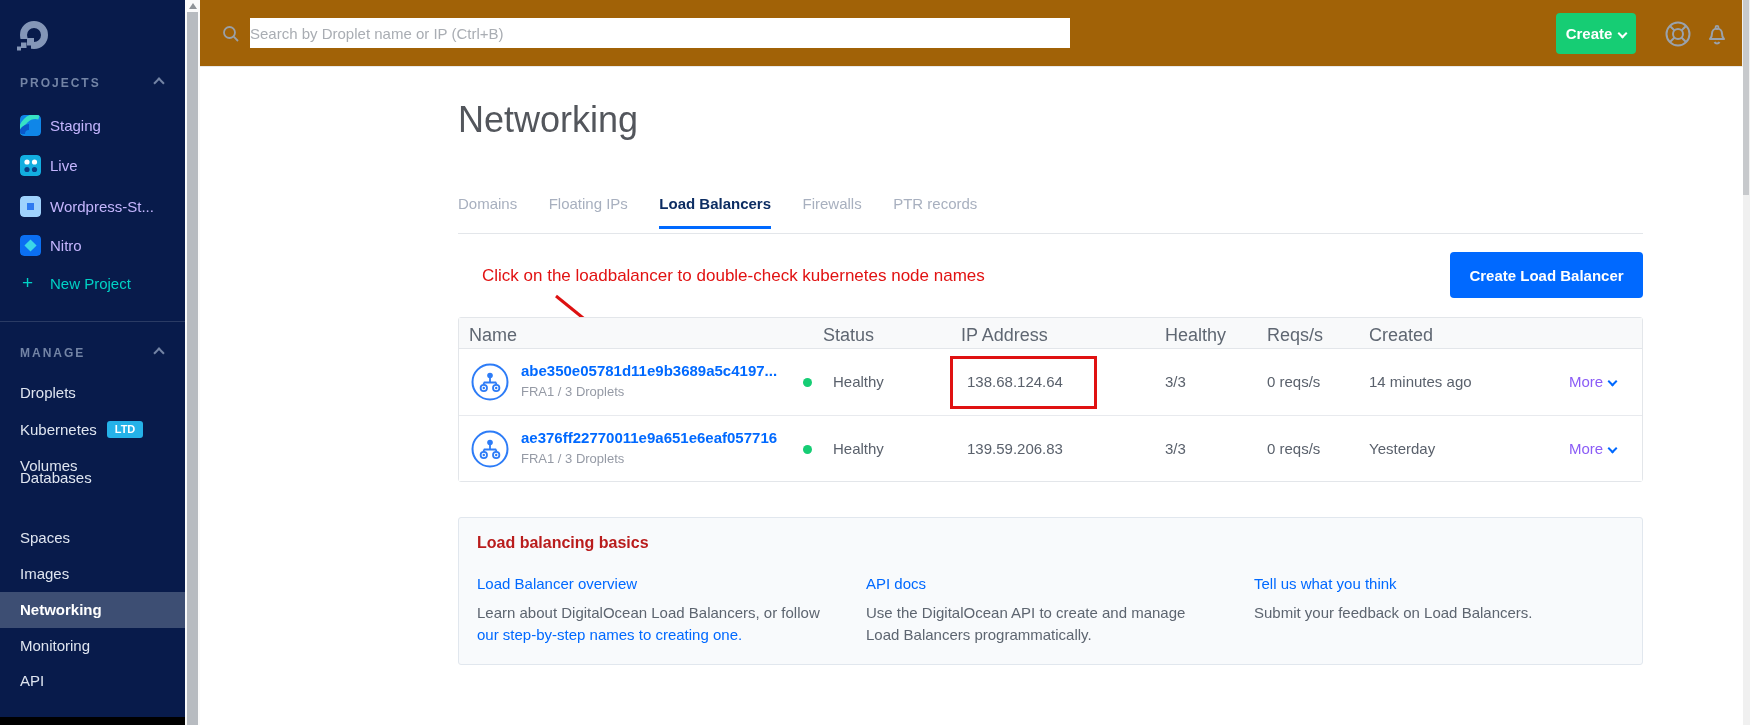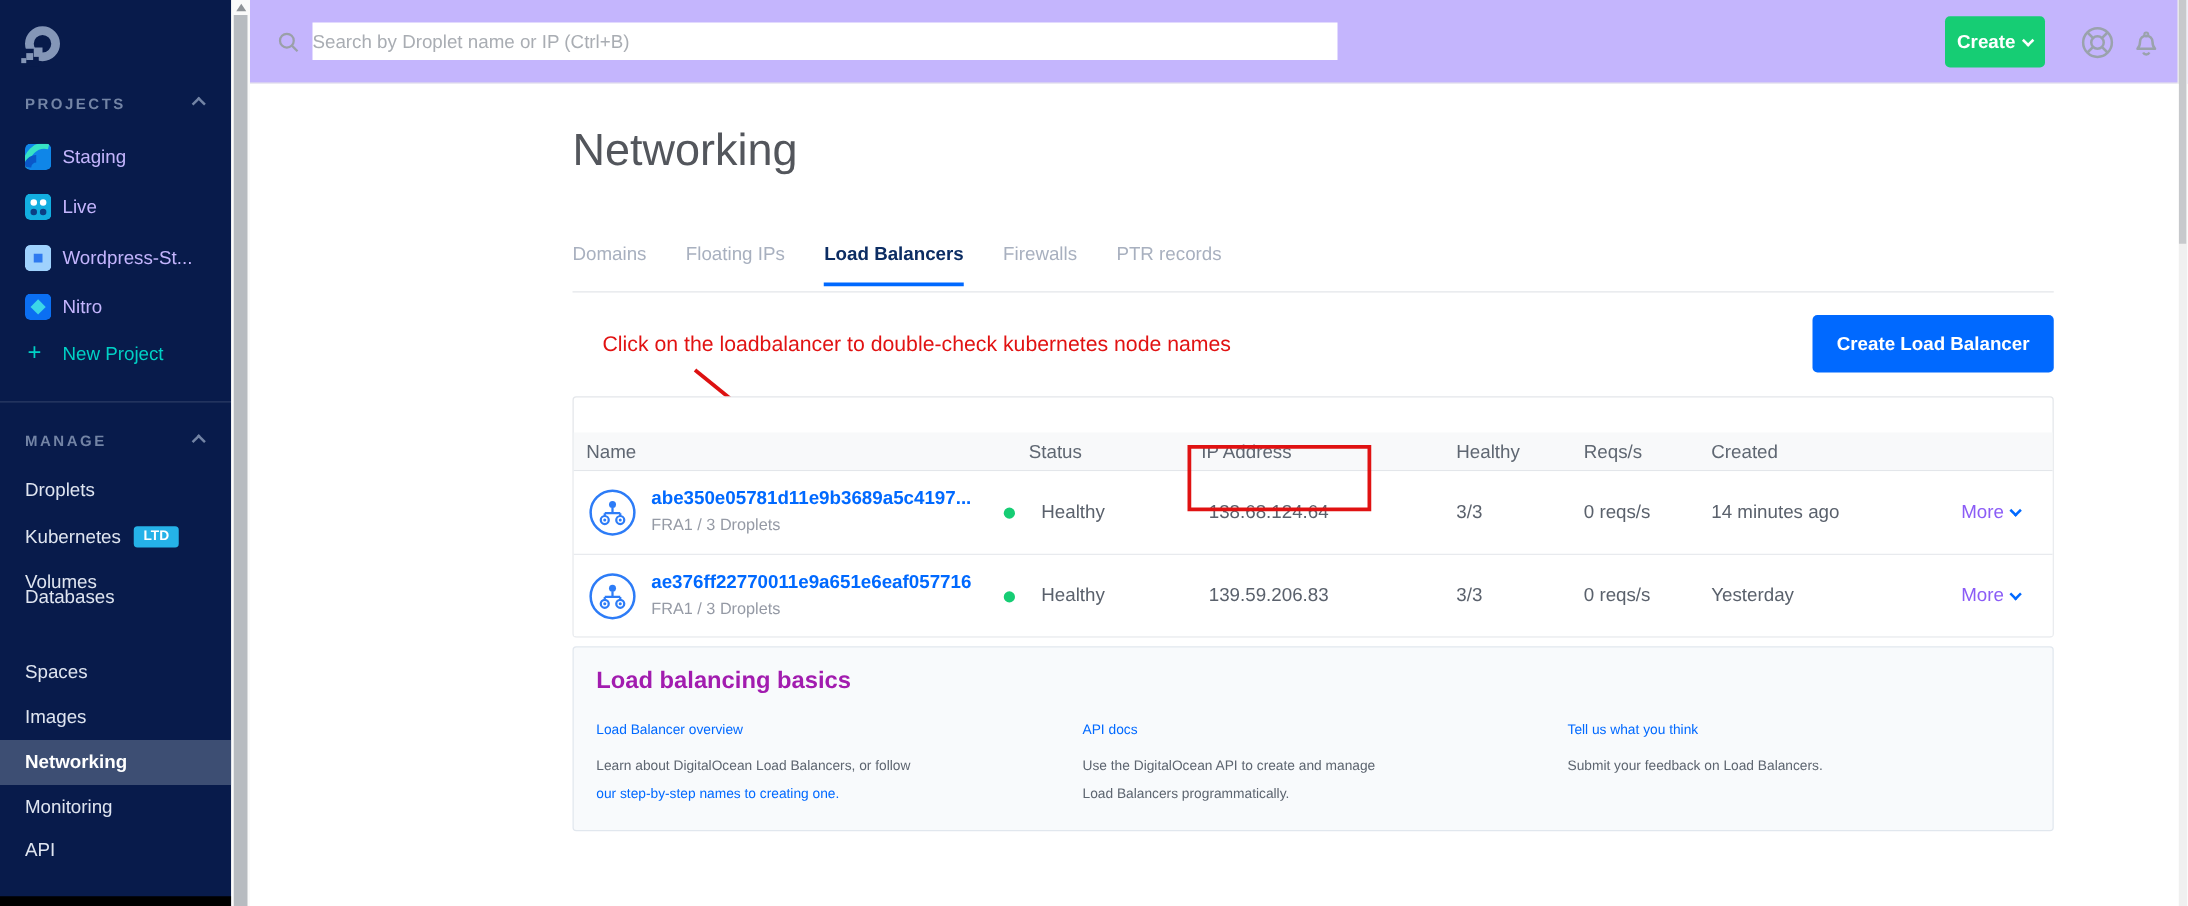--- a/index.html
+++ b/index.html
@@ -27,21 +27,21 @@
   
   .vscroll-left { position:absolute; left:185px; top:0; width:15px; height:725px; background:#fafafa; }
   .vscroll-left .arrow { position:absolute; left:3.5px; top:3px; width:0; height:0; border-left:4px solid transparent; border-right:4px solid transparent; border-bottom:6px solid #8f9398; }
   .vscroll-left .thumb { position:absolute; left:2px; top:12px; width:11px; height:713px; background:#b7bbc0; }
 
   
   .vscroll-right { position:absolute; right:0; top:0; width:8px; height:725px; background:#f0f0f0; }
   .vscroll-right .thumb { position:absolute; left:1px; top:0; width:6px; height:195px; background:#c7c9cc; }
 
   
-  .topbar { position:absolute; left:200px; top:0; width:1550px; height:67px; background:#c4b5fd; border-bottom:1px solid #e9e9e9; }
+  .topbar { position:absolute; left:200px; top:0; width:1550px; height:67px; background:#a16207; border-bottom:1px solid #e9e9e9; }
   .search-wrap { position:absolute; left:22px; top:0; height:66px; width:900px; }
   .search-wrap svg { position:absolute; left:0; top:25px; }
   .search-input { position:absolute; left:28px; top:18px; width:820px; height:30px; border:none; outline:none; font-size:15px; color:#555; font-family:"Liberation Sans", sans-serif; }
   .search-input::placeholder { color:#a9adb3; }
   .create-btn { position:absolute; left:1356px; top:13px; width:80px; height:41px; background:#16cd74; border:none; border-radius:4px; color:#fff; font-size:15px; font-weight:700; cursor:pointer; font-family:"Liberation Sans", sans-serif; }
   .create-btn .chev { display:inline-block; width:7px; height:7px; border-right:2px solid #fff; border-bottom:2px solid #fff; transform:rotate(45deg); margin-left:7px; vertical-align:2px; }
   .tb-icon { position:absolute; top:20px; cursor:pointer; }
   .tb-help { left:1464px; }
   .tb-bell { left:1503px; }
 
@@ -53,21 +53,21 @@
   .tab.active { color:#0c2d63; font-weight:700; border-bottom:3px solid #0069ff; }
   .tabs-rule { position:absolute; left:258px; top:166px; width:1185px; height:1px; background:#e3e6ea; }
 
   .annotation { position:absolute; left:282px; top:199px; font-size:17px; color:#e11212; }
   .arrow-svg { position:absolute; left:346px; top:223px; }
 
   .create-lb-btn { position:absolute; left:1250px; top:185px; width:193px; height:46px; background:#0069ff; border:none; border-radius:4px; color:#fff; font-size:15px; font-weight:700; cursor:pointer; font-family:"Liberation Sans", sans-serif; }
 
   
   .lb-table { position:absolute; left:258px; top:250px; width:1185px; background:#fff; border:1px solid #e3e6ea; border-radius:3px; }
-  .t-header { position:relative; height:31px; background:#f8f9fa; border-bottom:1px solid #e3e6ea; font-size:15px; color:#5f6772;margin-top:28px; }
+  .t-header { position:relative; height:31px; background:#f8f9fa; border-bottom:1px solid #e3e6ea; font-size:18px; color:#5f6772; }
   .t-header span { position:absolute; top:7px; }
   .th-name    { left:10px; }
   .th-status  { left:364px; }
   .th-ip      { left:502px; }
   .th-healthy { left:706px; }
   .th-reqs    { left:808px; }
   .th-created { left:910px; }
   .t-row { position:relative; height:66px; background:#fff; cursor:pointer; }
   .t-row + .t-row { border-top:1px solid #e8eaee; }
   .lb-icon { position:absolute; left:12px; top:14px; }
@@ -79,22 +79,22 @@
   .r-healthy { position:absolute; left:706px; top:24px; font-size:15px; color:#5a616c; }
   .r-reqs { position:absolute; left:808px; top:24px; font-size:15px; color:#5a616c; }
   .r-created { position:absolute; left:910px; top:24px; font-size:15px; color:#5a616c; }
   .r-more { position:absolute; left:1110px; top:24px; font-size:15px; color:#8b5cf6; cursor:pointer; }
   .r-more .chev { display:inline-block; width:7px; height:7px; border-right:2px solid #0069ff; border-bottom:2px solid #0069ff; transform:rotate(45deg); margin-left:6px; vertical-align:2px; }
 
   .ip-red-box { position:absolute; left:750px; top:289px; width:147px; height:53px; border:3px solid #e01212; pointer-events:none; }
 
   
   .basics { position:absolute; left:258px; top:450px; width:1185px; height:148px; background:#f8fafc; border:1px solid #e1e7ee; border-radius:3px; }
-  .basics-title { position:absolute; left:18px; top:16px; font-size:19px; font-weight:700; color:#a21caf; }
-  .b-col { position:absolute; top:55px; font-size:11px; line-height:22px; color:#5d6570; }
+  .basics-title { position:absolute; left:18px; top:16px; font-size:16px; font-weight:700; color:#b91c1c; }
+  .b-col { position:absolute; top:55px; font-size:15px; line-height:22px; color:#5d6570; }
   .b-col-1 { left:18px;  width:370px; }
   .b-col-2 { left:407px; width:360px; }
   .b-col-3 { left:795px; width:360px; }
   .b-link { color:#0069ff; cursor:pointer; display:inline-block; margin-bottom:7px; }
   .b-link.inline { margin-bottom:0; }
 </style>
 </head>
 <body>
 
 <div id="app">

